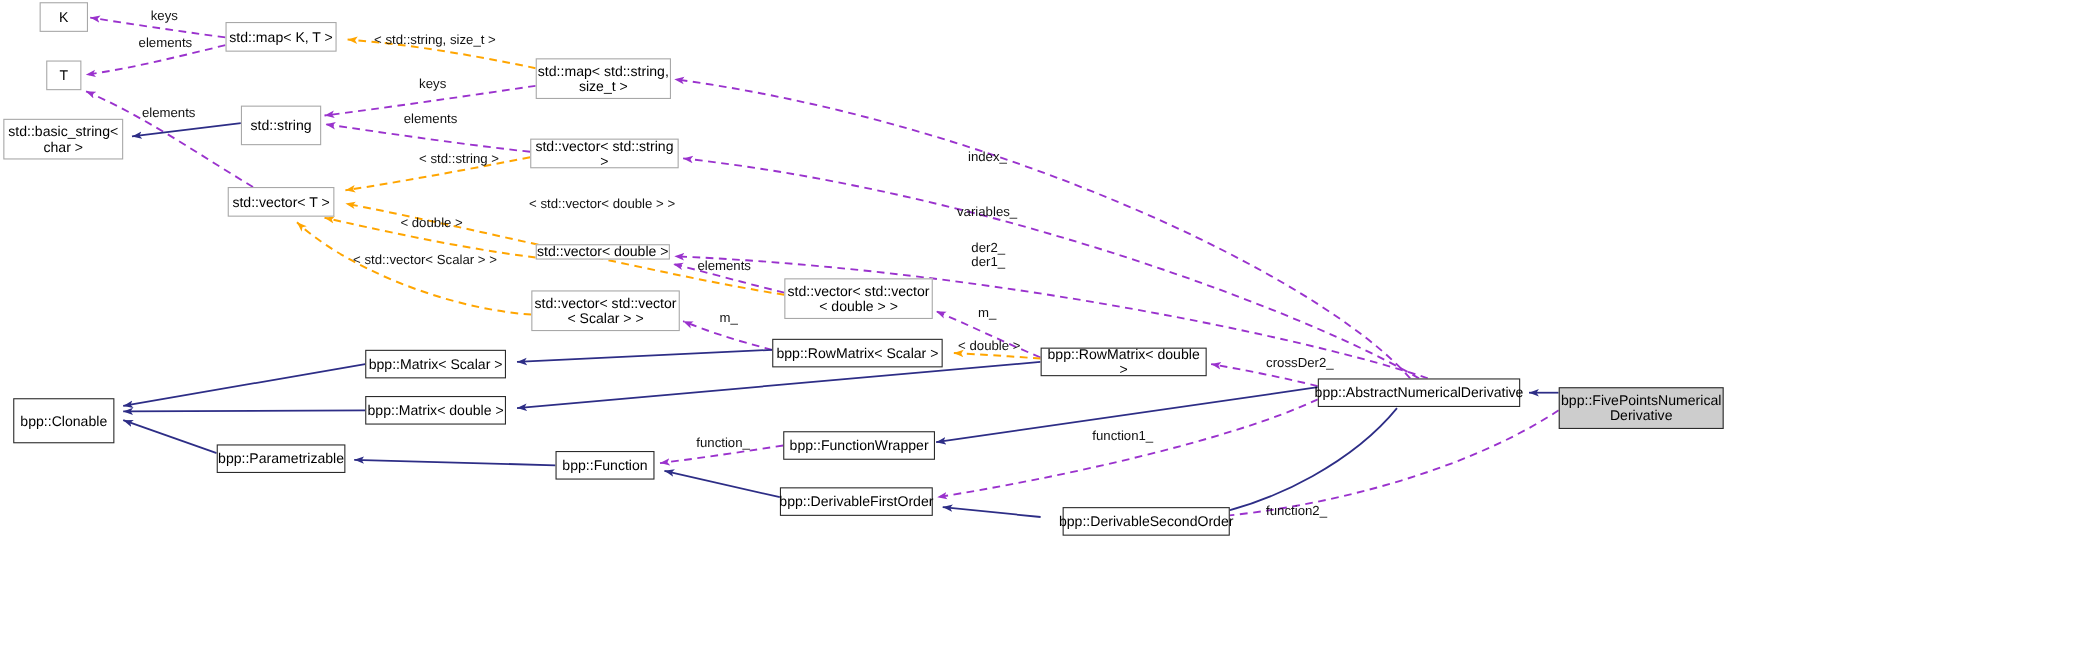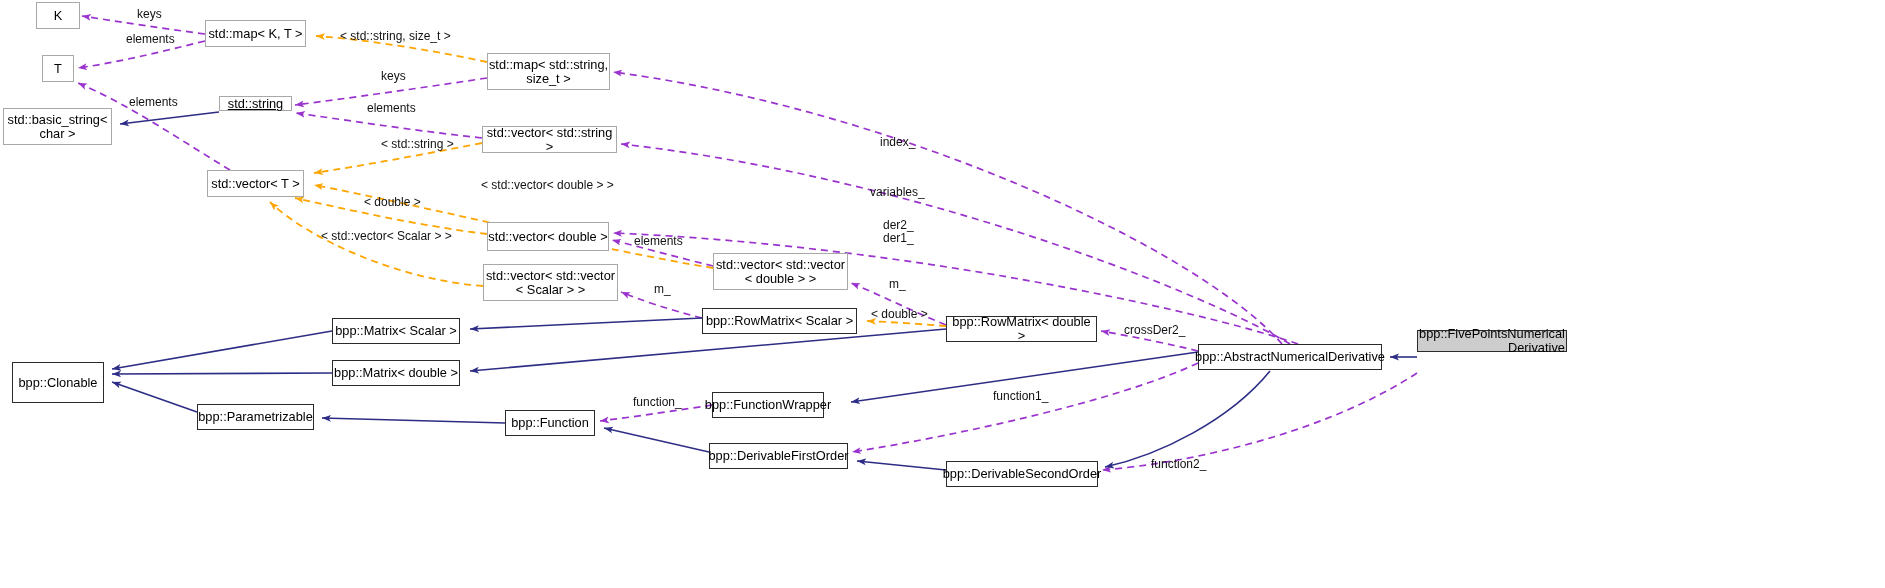--- a/index.html
+++ b/index.html
@@ -116,78 +116,78 @@
 
   <div class="node plain" style="left:36px; top:2px; width:44px; height:27px;"><span>K</span></div>
 
   <div class="node plain" style="left:205px; top:20px; width:101px; height:27px;"><span>std::map&lt; K, T &gt;</span></div>
 
   <div class="node plain" style="left:42px; top:55px; width:32px; height:27px;"><span>T</span></div>
 
   <div class="node plain" style="left:487px; top:53px; width:123px; height:37px;"><span>std::map&lt; std::string,
 size_t &gt;</span></div>
 
-  <div class="node plain" style="left:219px; top:96px; width:73px; height:15px;text-decoration:underline;"><span>std::string</span></div>
+  <div class="node plain" style="left:219px; top:96px; width:73px; height:36px;"><span>std::string</span></div>
 
   <div class="node plain" style="left:3px; top:108px; width:109px; height:37px;"><span>std::basic_string&lt;
 char &gt;</span></div>
 
   <div class="node plain" style="left:482px; top:126px; width:135px; height:27px;"><span>std::vector&lt; std::string &gt;</span></div>
 
   <div class="node plain" style="left:207px; top:170px; width:97px; height:27px;"><span>std::vector&lt; T &gt;</span></div>
 
-  <div class="node plain" style="left:487px; top:222px; width:122px; height:29px;"><span>std::vector&lt; double &gt;</span></div>
+  <div class="node plain" style="left:487px; top:222px; width:122px; height:14px;"><span>std::vector&lt; double &gt;</span></div>
 
   <div class="node plain" style="left:483px; top:264px; width:135px; height:37px;"><span>std::vector&lt; std::vector
 &lt; Scalar &gt; &gt;</span></div>
 
   <div class="node plain" style="left:713px; top:253px; width:135px; height:37px;"><span>std::vector&lt; std::vector
 &lt; double &gt; &gt;</span></div>
 
   <div class="node bold" style="left:332px; top:318px; width:128px; height:26px;"><span>bpp::Matrix&lt; Scalar &gt;</span></div>
 
   <div class="node bold" style="left:702px; top:308px; width:155px; height:26px;"><span>bpp::RowMatrix&lt; Scalar &gt;</span></div>
 
   <div class="node bold" style="left:946px; top:316px; width:151px; height:26px;"><span>bpp::RowMatrix&lt; double &gt;</span></div>
 
   <div class="node bold" style="left:1198px; top:344px; width:184px; height:26px;"><span>bpp::AbstractNumericalDerivative</span></div>
 
-  <div class="node focus" style="left:1417px; top:330px; width:150px; height:22px;text-align:right;"><span>bpp::FivePointsNumerical
+  <div class="node focus" style="left:1417px; top:352px; width:150px; height:38px;"><span>bpp::FivePointsNumerical
 Derivative</span></div>
 
   <div class="node bold" style="left:12px; top:362px; width:92px; height:41px;"><span>bpp::Clonable</span></div>
 
   <div class="node bold" style="left:332px; top:360px; width:128px; height:26px;"><span>bpp::Matrix&lt; double &gt;</span></div>
 
   <div class="node bold" style="left:197px; top:404px; width:117px; height:26px;"><span>bpp::Parametrizable</span></div>
 
   <div class="node bold" style="left:505px; top:410px; width:90px; height:26px;"><span>bpp::Function</span></div>
 
-  <div class="node bold" style="left:712px; top:392px; width:112px; height:26px;"><span>bpp::FunctionWrapper</span></div>
+  <div class="node bold" style="left:712px; top:392px; width:138px; height:26px;"><span>bpp::FunctionWrapper</span></div>
 
   <div class="node bold" style="left:709px; top:443px; width:139px; height:26px;"><span>bpp::DerivableFirstOrder</span></div>
 
-  <div class="node bold" style="left:946px; top:461px; width:152px; height:26px;"><span>bpp::DerivableSecondOrder</span></div>
+  <div class="node bold" style="left:966px; top:461px; width:152px; height:26px;"><span>bpp::DerivableSecondOrder</span></div>
 
   <div class="elabel" style="left:137px; top:8px;">keys</div>
   <div class="elabel" style="left:126px; top:33px;">elements</div>
   <div class="elabel" style="left:340px; top:30px;">&lt; std::string, size_t &gt;</div>
   <div class="elabel" style="left:381px; top:70px;">keys</div>
   <div class="elabel" style="left:129px; top:96px;">elements</div>
   <div class="elabel" style="left:367px; top:102px;">elements</div>
   <div class="elabel" style="left:354px; top:138px;margin-left:27px;">&lt; std::string &gt;</div>
   <div class="elabel" style="left:880px; top:136px;">index_</div>
   <div class="elabel" style="left:481px; top:179px;">&lt; std::vector&lt; double &gt; &gt;</div>
   <div class="elabel" style="left:364px; top:196px;">&lt; double &gt;</div>
   <div class="elabel" style="left:870px; top:186px;">variables_</div>
   <div class="elabel" style="left:321px; top:230px;">&lt; std::vector&lt; Scalar &gt; &gt;</div>
   <div class="elabel" style="left:634px; top:235px;">elements</div>
   <div class="elabel" style="left:883px; top:219px;">der2_</div>
   <div class="elabel" style="left:883px; top:232px;">der1_</div>
   <div class="elabel" style="left:654px; top:283px;">m_</div>
   <div class="elabel" style="left:889px; top:278px;">m_</div>
   <div class="elabel" style="left:871px; top:308px;">&lt; double &gt;</div>
-  <div class="elabel" style="left:1124px; top:324px;">crossDer2_</div>
+  <div class="elabel" style="left:1151px; top:324px;">crossDer2_</div>
   <div class="elabel" style="left:993px; top:390px;">function1_</div>
   <div class="elabel" style="left:633px; top:396px;">function_</div>
   <div class="elabel" style="left:1151px; top:458px;">function2_</div>
 
 </div>
 
 </body></html>

